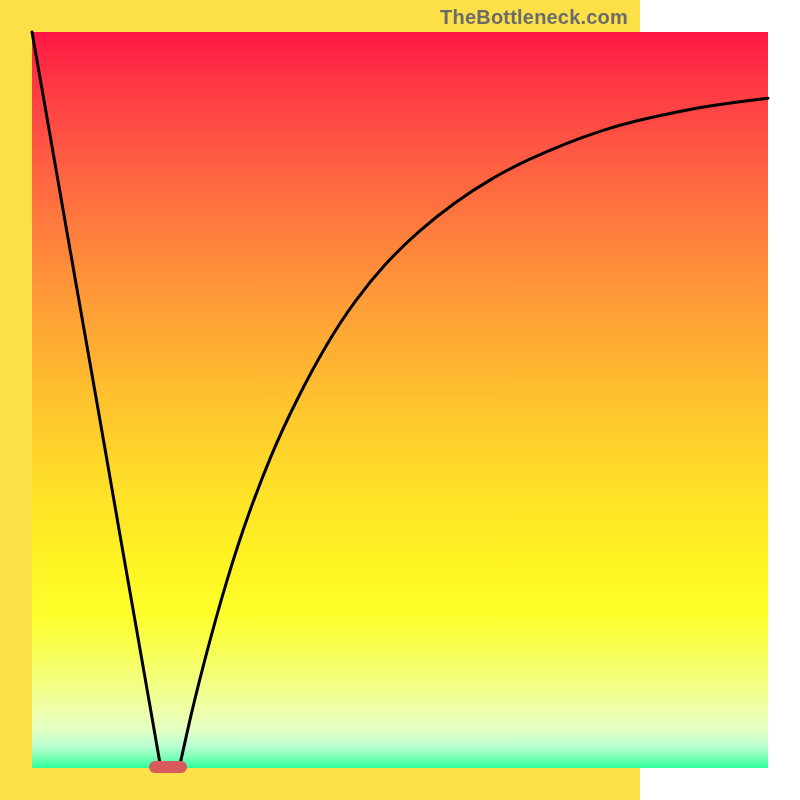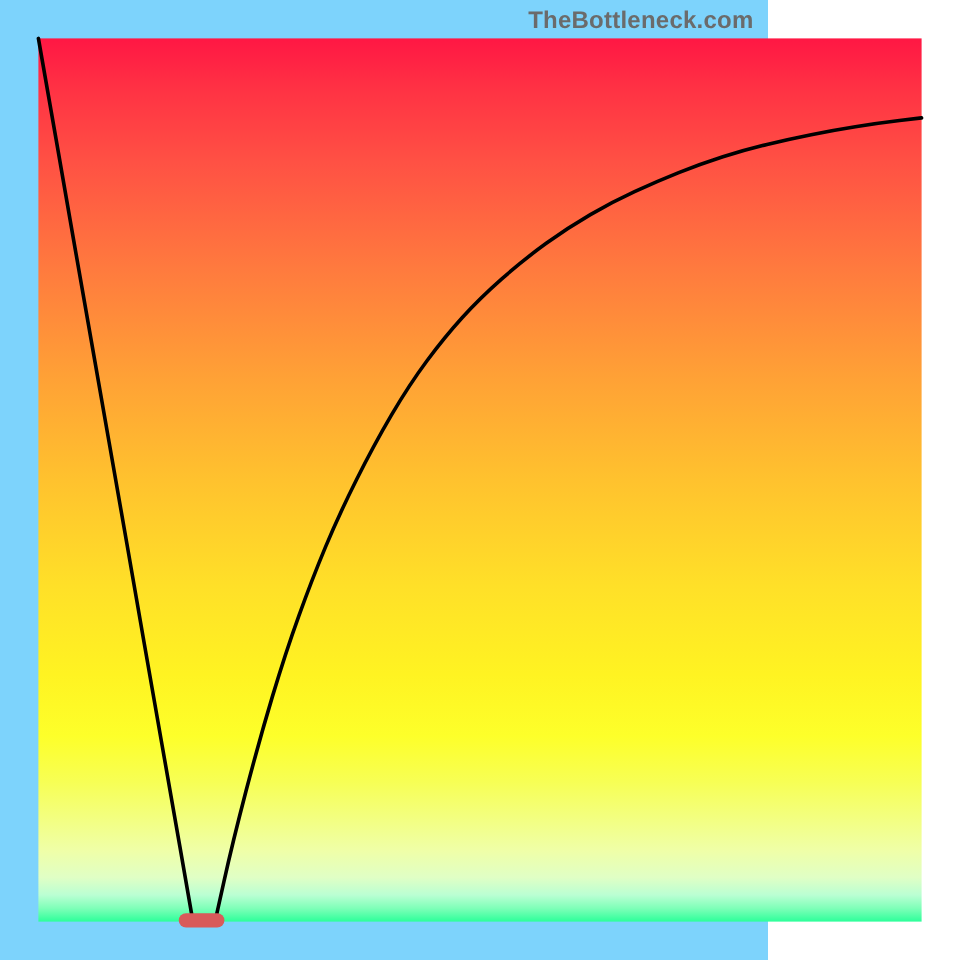--- a/index.html
+++ b/index.html
@@ -6,21 +6,21 @@
     margin: 0;
     padding: 0;
     width: 800px;
     height: 800px;
     overflow: hidden;
   }
   .container {
     position: relative;
     width: 640px;
     height: 800px;
-    background: #7dd3fc;
+    background: #fde047;
   }
   .plot-area {
     position: absolute;
     left: 32px;
     top: 32px;
     width: 736px;
     height: 736px;
     background: linear-gradient(to bottom,
       #ff1744 0%,
       #ff3344 6%,

